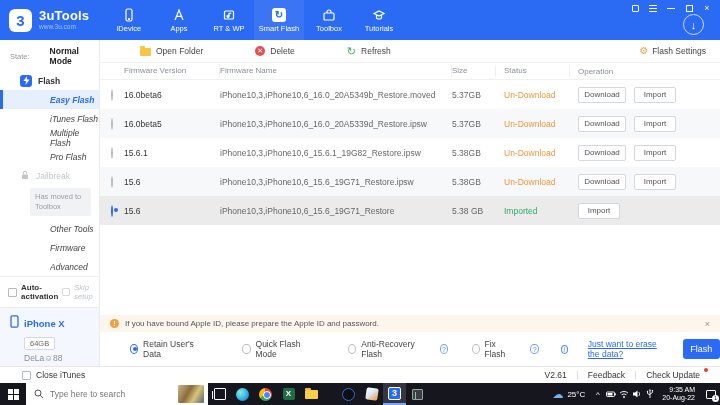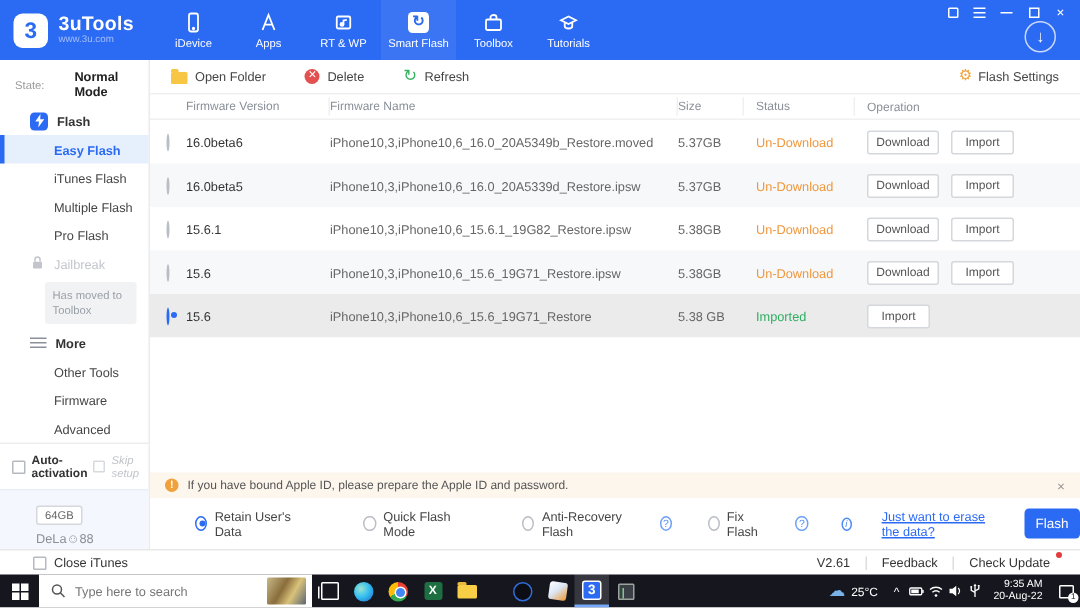--- a/index.html
+++ b/index.html
@@ -31,21 +31,21 @@
   .float-btn { position:absolute; top:14px; right:16px; width:21px; height:21px; border:1px solid rgba(255,255,255,.75); border-radius:50%; color:#fff; font-size:11px; display:flex; align-items:center; justify-content:center; cursor:pointer; }
 
   
   .sidebar { position:absolute; left:0; top:40px; width:100px; height:326px; background:#fff; border-right:1px solid #ebebeb; display:flex; flex-direction:column; }
   .state-bar { display:flex; align-items:center; gap:20px; padding:6px 0 5px 10px; }
   .state-label { font-size:7.5px; color:#999; }
   .state-value { font-size:8.5px; color:#222; font-weight:bold; }
   .menu { display:flex; flex-direction:column; }
   .m-item { height:19px; display:flex; align-items:center; font-size:8.5px; color:#444; cursor:pointer; padding-left:20px; gap:6px; position:relative; }
   .m-item.parent { font-weight:bold; color:#333; }
-  .m-sub { padding-left:36px; }
+  .m-sub { padding-left:50px;font-style:italic; }
   .m-item.active { background:#e6f0fd; color:#2b6af3; font-weight:bold; }
   .m-item.active:before { content:""; position:absolute; left:0; top:0; width:3px; height:19px; background:#2b6af3; }
   .m-item.disabled { color:#c2c6cc; cursor:default; }
   .flash-tile { width:12px; height:12px; background:#2b6af3; border-radius:3px; display:flex; align-items:center; justify-content:center; }
   .flash-tile svg { width:7px; height:9px; fill:#fff; }
   .lock-ic svg { width:10px; height:10px; }
   .more-ic { width:11px; display:flex; flex-direction:column; gap:2px; }
   .more-ic i { display:block; height:1px; background:#8a8f98; }
   .note-box { margin:3px 8px 3px 30px; background:#f1f2f4; border-radius:2px; padding:4px 5px; font-size:7.5px; color:#9aa0a8; line-height:1.35; }
   .side-spacer { flex:1; }
@@ -57,21 +57,21 @@
   .device-panel { background:#f4f8fe; border-top:1px solid #e9eef5; padding:6px 10px 8px 10px; }
   .device-name-row { display:flex; align-items:center; gap:5px; }
   .phone-ic svg { width:9px; height:13px; stroke:#2b6af3; fill:none; stroke-width:1.3; }
   .device-name { font-size:9.5px; color:#2b6af3; font-weight:bold; }
   .cap-badge { display:inline-block; margin:4px 0 0 14px; font-size:7.5px; color:#666; border:1px solid #d4d7dc; border-radius:2px; padding:1px 5px; background:#fff; }
   .nickname { margin:3px 0 0 14px; font-size:8.5px; color:#8a8f98; }
 
   
   .main { position:absolute; left:100px; top:40px; width:620px; height:326px; display:flex; flex-direction:column; background:#fff; }
   .toolbar { height:22px; display:flex; align-items:center; gap:26px; padding-left:14px; position:relative; }
-  .tb-item { display:flex; align-items:flex-end; gap:5px; font-size:8.5px; color:#444; cursor:pointer; }
+  .tb-item { display:flex; align-items:flex-end; gap:5px; font-size:8.5px; color:#444; cursor:pointer;margin-left:26px; }
   .folder-ic { width:11px; height:8px; background:#f6c644; border-radius:1px; position:relative; }
   .folder-ic:before { content:""; position:absolute; top:-2px; left:0; width:5px; height:2px; background:#f6c644; border-radius:1px 1px 0 0; }
   .delete-ic { width:10px; height:10px; background:#e25050; border-radius:50%; color:#fff; font-size:7px; line-height:10px; text-align:center; }
   .refresh-ic { color:#35b45f; font-size:11px; line-height:10px; }
   .gear-ic { color:#f0a13c; font-size:10px; line-height:10px; }
   .tb-right { position:absolute; right:14px; display:flex; align-items:center; gap:4px; font-size:8.5px; color:#444; cursor:pointer; }
 
   .thead { height:18px; display:flex; align-items:center; font-size:8px; color:#8a8f98; border-top:1px solid #f0f0f0; border-bottom:1px solid #f0f0f0; }
   .trow { height:29px; display:flex; align-items:center; font-size:8.5px; color:#555; cursor:pointer; }
   .trow.alt { background:#f7f8fa; }
@@ -264,46 +264,44 @@
           <span>Pro Flash</span>
         </div>
       <div class="m-item disabled">
         <span class="lock-ic"><svg viewBox="0 0 10 10">
               <rect x="2" y="4.5" width="6" height="4.5" rx="0.8" fill="#c2c6cc"></rect>
               <path d="M3.3 4.5 V3 a1.7 1.7 0 0 1 3.4 0 V4.5" fill="none" stroke="#c2c6cc" stroke-width="1"></path>
             </svg></span>
         <span>Jailbreak</span>
       </div>
       <div class="note-box">Has moved to Toolbox</div>
-      <div class="m-item parent">
-        <span class="more-ic">
-            <i></i>
-            <i></i>
-            <i></i>
-          </span>
-        <span>More</span>
-      </div>
       <div class="m-item m-sub">
           <span>Other Tools</span>
         </div>
       <div class="m-item m-sub">
           <span>Firmware</span>
         </div>
       <div class="m-item m-sub">
           <span>Advanced</span>
         </div>
     </div>
     <div class="side-spacer"></div>
     <div class="activation-row">
       <span class="cbx"></span>
       <span class="act-label">Auto-activation</span>
       <span class="cbx small"></span>
       <span class="skip-label">Skip setup</span>
     </div>
     <div class="device-panel">
+      <div class="device-name-row">
+        <span class="phone-ic"><svg viewBox="0 0 9 13">
+              <rect x="1" y="0.8" width="7" height="11.4" rx="1.5"></rect>
+            </svg></span>
+        <span class="device-name">iPhone X</span>
+      </div>
       <span class="cap-badge">64GB</span>
       <div class="nickname">DeLa☺88</div>
     </div>
   </div>
 
   <div class="main">
     <div class="toolbar">
       <div class="tb-item">
         <span class="folder-ic"></span>
         <span>Open Folder</span>

